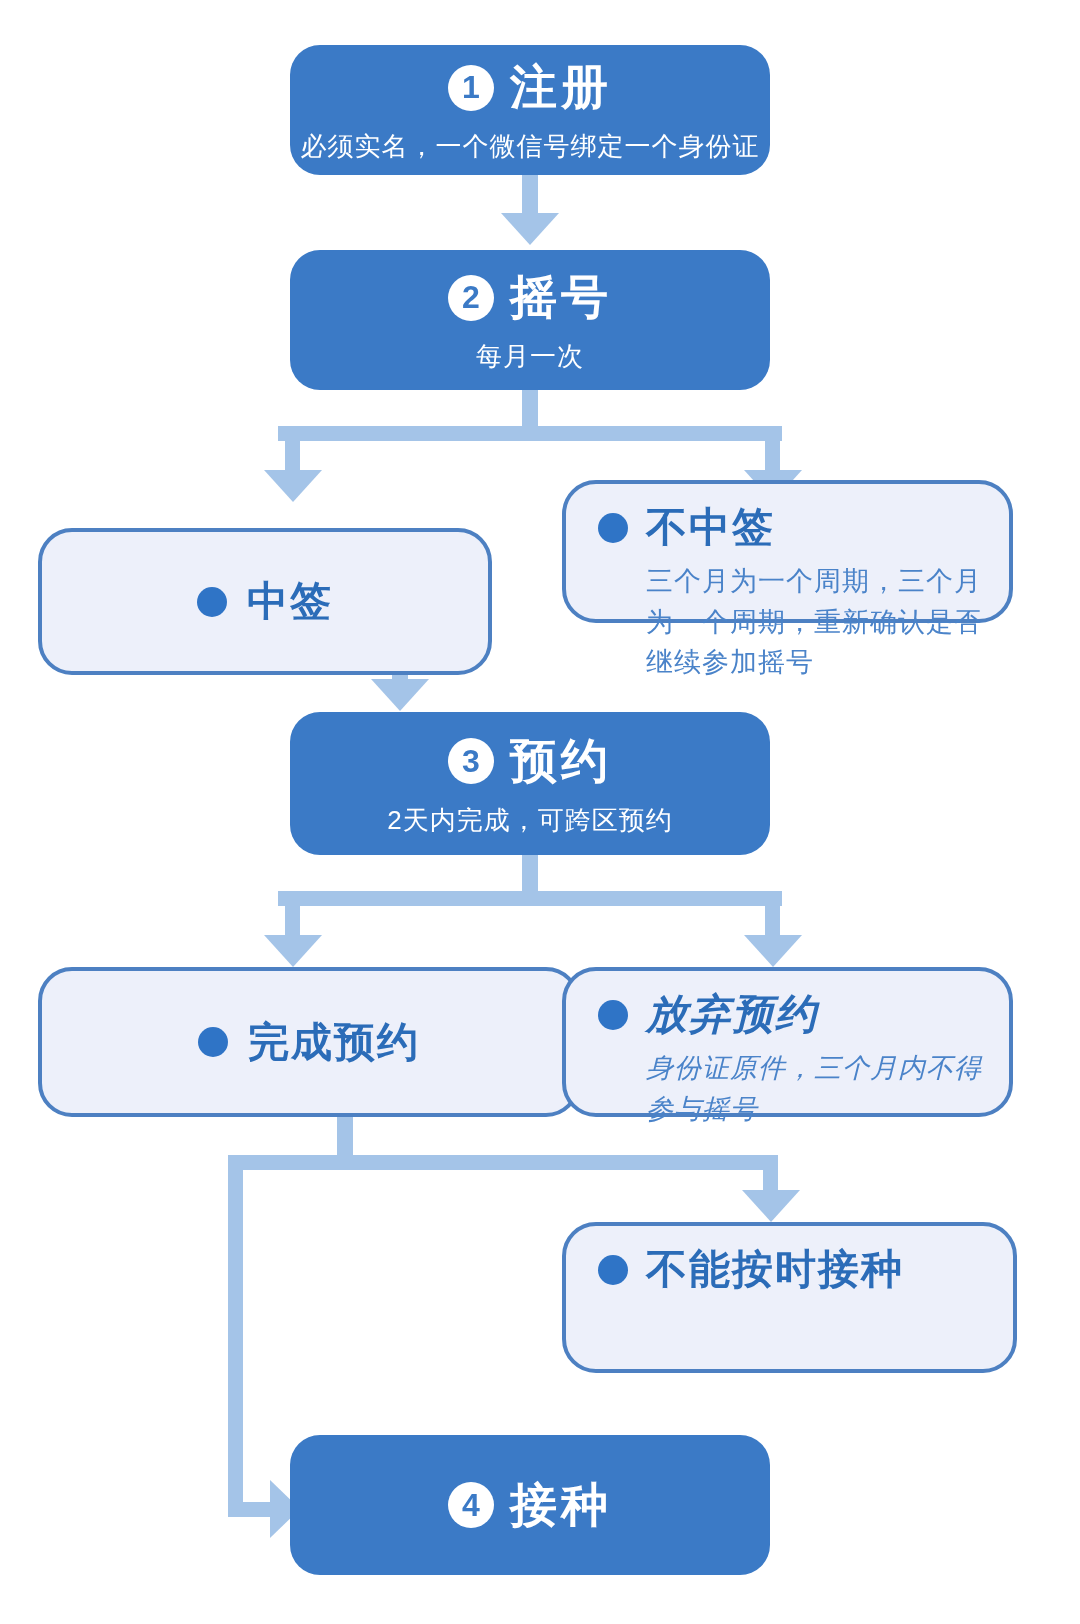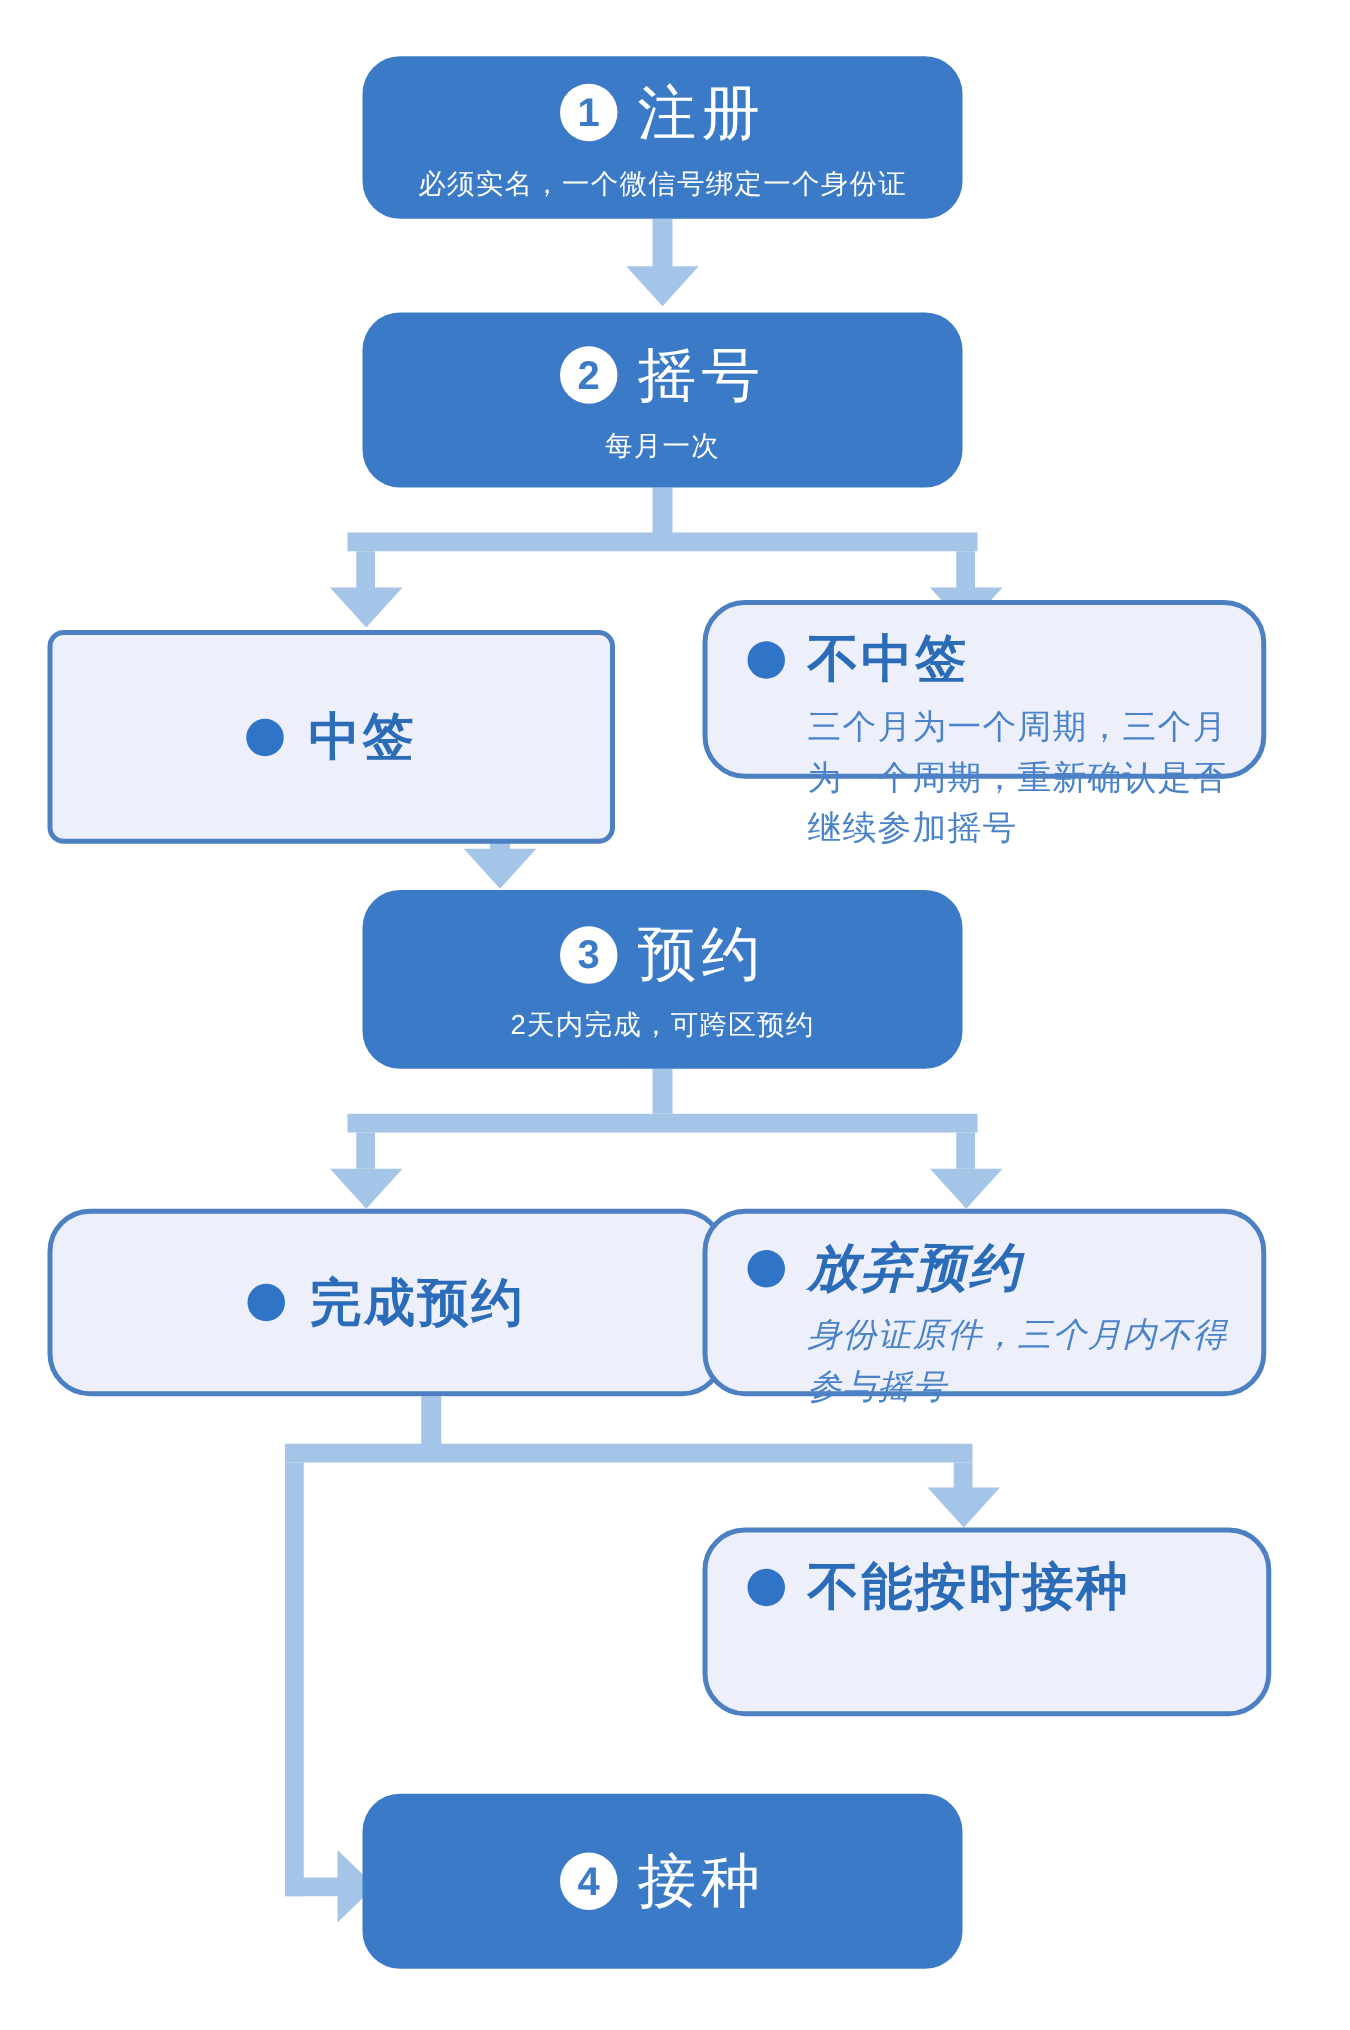--- a/index.html
+++ b/index.html
@@ -36,26 +36,26 @@
     color: #3b7ac6;
     font-size: 32px;
     font-weight: bold;
     display: flex;
     align-items: center;
     justify-content: center;
     flex: 0 0 auto;
   }
   .step-title {
     font-size: 47px;
-    font-weight: normal;
+    font-weight: bold;
     letter-spacing: 4px;
   }
   .step-subtitle {
     margin-top: 10px;
-    font-size: 22px;
+    font-size: 26px;
     letter-spacing: 1px;
   }
   
   .branch-box {
     position: absolute;
     background: #edf0fa;
     border: 4px solid #4d80c2;
     border-radius: 34px;
     box-sizing: border-box;
     z-index: 2;
@@ -162,21 +162,21 @@
   </div>
 
   <div class="step-box" style="left:290px; top:250px; width:480px; height:140px;">
     <div class="step-title-row">
       <span class="step-num-badge">2</span>
       <span class="step-title">摇号</span>
     </div>
     <div class="step-subtitle">每月一次</div>
   </div>
 
-  <div class="branch-box branch-center" style="left:38px; top:504px; width:454px; height:171px;border-radius:13px;">
+  <div class="branch-box branch-center" style="left:38px; top:528px; width:454px; height:147px;">
     <span class="bullet-dot"></span>
     <span class="branch-title">中签</span>
   </div>
 
   <div class="branch-box branch-pad" style="left:562px; top:480px; width:451px; height:143px;">
     <div class="branch-title-row">
       <span class="bullet-dot"></span>
       <span class="branch-title">不中签</span>
     </div>
     <div class="branch-body">三个月为一个周期，三个月为一个周期，重新确认是否继续参加摇号</div>

